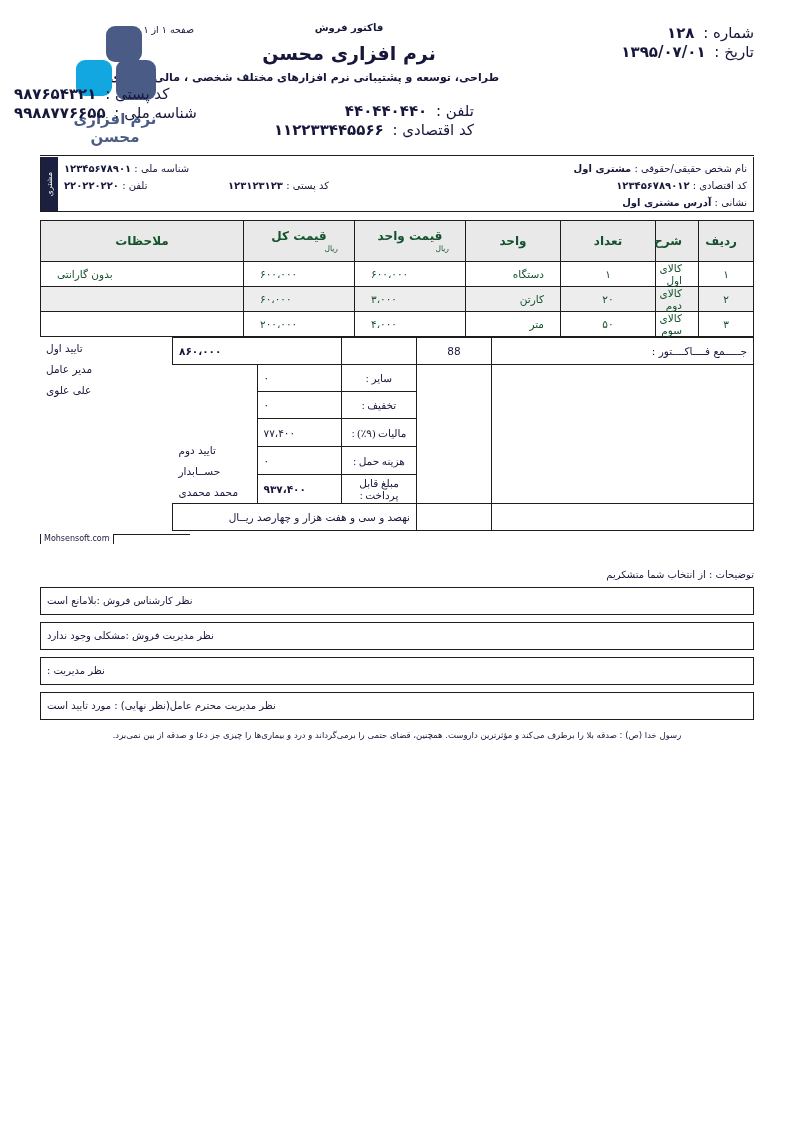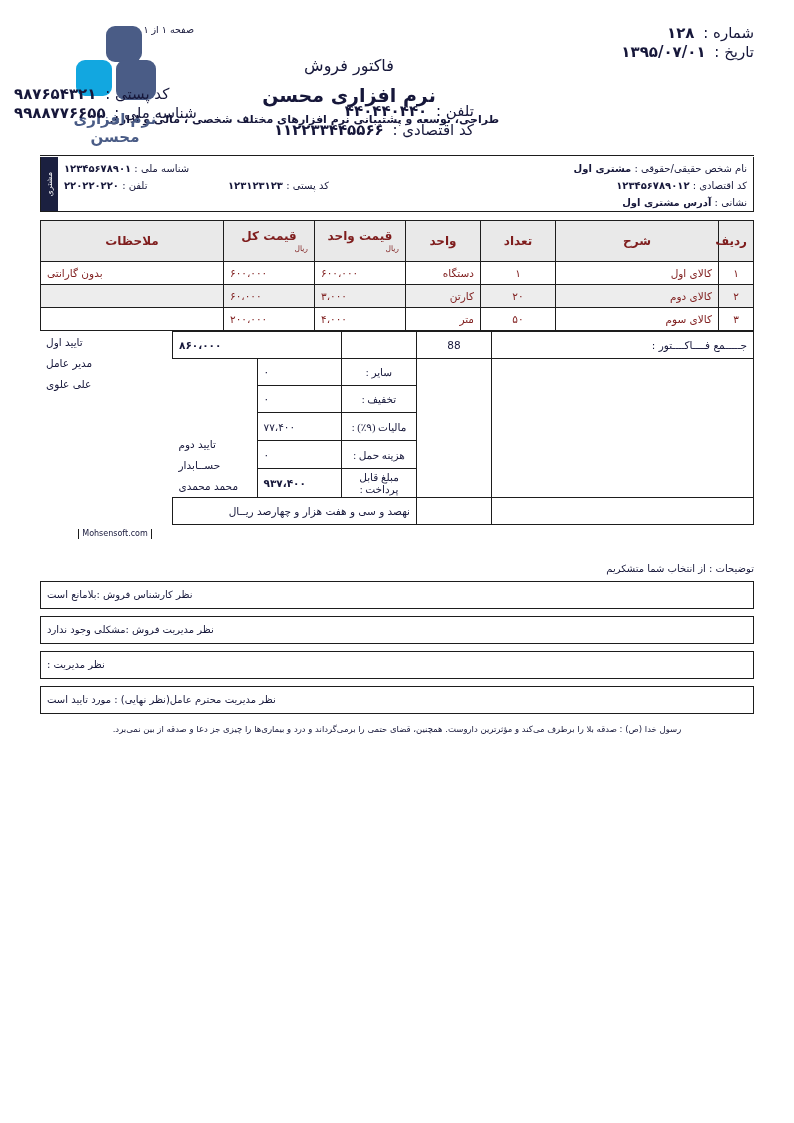--- a/index.html
+++ b/index.html
@@ -51,25 +51,24 @@
   .kv .val { font-weight: bold; margin-right: 4px; }
 
   .hdr-center {
     position: absolute;
     top: 6px;
     right: 255px;
     width: 300px;
     text-align: center;
   }
   .doc-kind {
-    font-size: 16px;
-    font-weight: normal;
+    font-size: 10px;
+    font-weight: bold;
     color: #16173a;
     letter-spacing: .2px;
-    margin-top: 34px;
   }
   .company-name {
     font-size: 19px;
     font-weight: bold;
     color: #16173a;
     margin-top: 9px;
     letter-spacing: .3px;
   }
   .company-tag {
     font-size: 11px;
@@ -182,23 +181,23 @@
   table.items {
     width: 100%;
     border-collapse: collapse;
     margin-top: 8px;
     table-layout: fixed;
   }
   table.items th,
   table.items td {
     border: 1px solid #1d1d1d;
     font-size: 10.5px;
-    color: #7f1d1d;
+    color: #14532d;
     height: 22px;
-    padding: 0 6px;
+    padding: 0 16px;
   }
   table.items thead th {
     background: #e9e9e9;
     font-weight: bold;
     font-size: 12px;
     height: 40px;
     vertical-align: middle;
   }
   th.c-rowno  { width: 22px; font-size: 8px; }
   th.c-desc   { width: auto; }
@@ -266,23 +265,22 @@
 
   .watermark {
     position: relative;
     height: 14px;
   }
   .wm-inner {
     position: absolute;
     left: 0;
     top: 3px;
     display: flex;
-    align-items: center;
+    align-items: flex-start;
     width: 150px;
-    flex-direction: column;
   }
   .wm-line { flex: 1; border-top: 1px solid #1d1d1d; }
   .wm-txt {
     font-size: 8px;
     color: #16173a;
     padding: 0 3px;
     border-right: 1px solid #1d1d1d;
     border-left: 1px solid #1d1d1d;
     line-height: 10px;
     direction: ltr;

